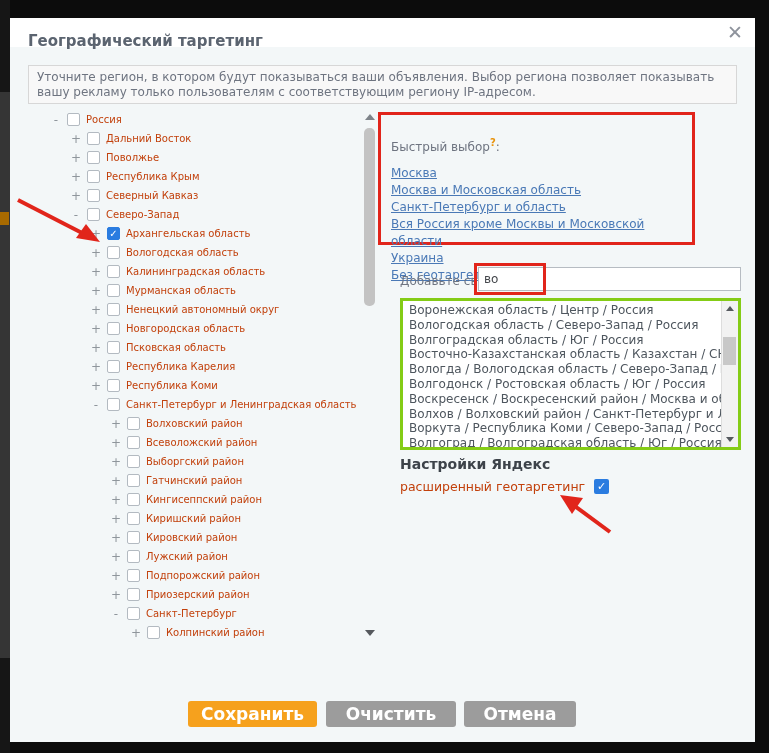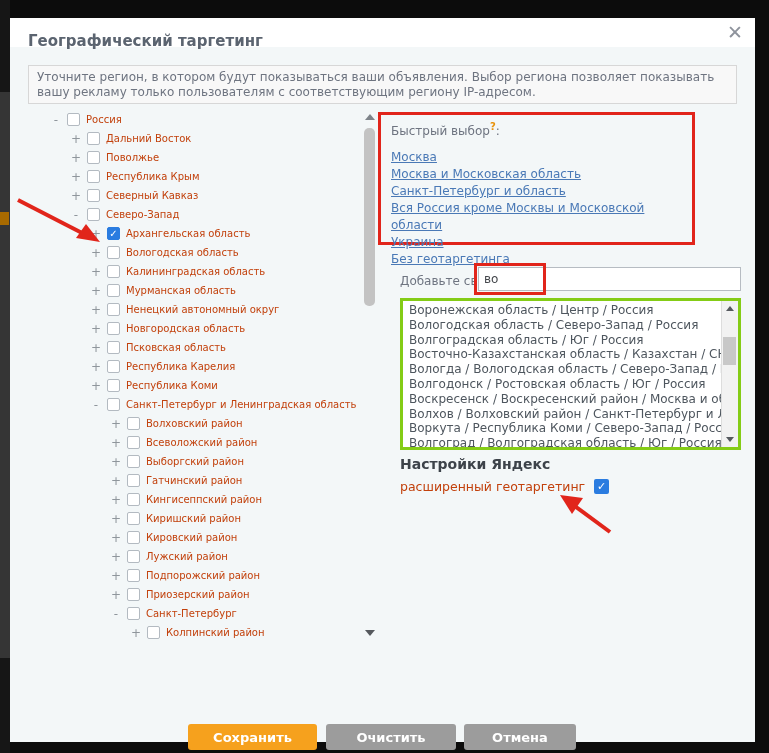--- a/index.html
+++ b/index.html
@@ -29,21 +29,21 @@
   .tree-label { color:#c2410c; font-size:10px; }
 
   
   .tree-sb-thumb { position:absolute; left:354px; top:110px; width:11px; height:178px; background:#c3c3c3; border-radius:5px; }
   .arr { width:0; height:0; position:absolute; }
   .arr-up-tree   { left:355px; top:96px;  border-left:5px solid transparent; border-right:5px solid transparent; border-bottom:6px solid #7e848a; }
   .arr-down-tree { left:355px; top:612px; border-left:5px solid transparent; border-right:5px solid transparent; border-top:6px solid #55595e; }
 
   
   .quick-box { position:absolute; left:368px; top:94px; width:317px; height:133px; border:3px solid #e1251b; padding:6px 0 0 10px; }
-  .q-label { font-size:12px; color:#6e7480; }
+  .q-label { font-size:12px; color:#6e7480;margin-top:16px; }
   .help { color:#e8930c; font-size:10px; font-weight:bold; vertical-align:super; }
   .quick-links { margin-top:11px; }
   .quick-links a { display:block; color:#4a79b6; font-size:12px; line-height:17px; text-decoration:underline; cursor:pointer; }
 
   
   .add-label { position:absolute; left:390px; top:253px; font-size:12px; color:#6e7480; }
   .region-input { position:absolute; left:468px; top:249px; width:263px; height:24px; background:#fff;
                   border:1px solid #b6bcc2; font-size:12px; color:#44474c; padding:0 5px;
                   font-family:"DejaVu Sans","Liberation Sans",sans-serif; }
   .input-red-rect { position:absolute; left:464px; top:245px; width:72px; height:32px; border:3px solid #e1251b; }
@@ -61,22 +61,22 @@
   .ys-heading { position:absolute; left:390px; top:438px; font-size:14px; font-weight:bold; color:#3d434a; }
   .ys-row { position:absolute; left:390px; top:461px; display:flex; align-items:center; }
   .ys-label { font-size:12.5px; color:#c2410c; }
   .cb-big { width:15px; height:15px; border-radius:2px; margin-left:9px; background:#2a7ce0; color:#fff;
             font-size:11px; line-height:15px; text-align:center; cursor:pointer; }
 
   
   .anno-svg { position:absolute; pointer-events:none; }
 
   
-  .btn { position:absolute; top:706px; height:26px; border:none; border-radius:3px; color:#fff;
-         font-size:13px; font-weight:bold; font-family:"DejaVu Sans","Liberation Sans",sans-serif; cursor:pointer; }
+  .btn { position:absolute; top:683px; height:26px; border:none; border-radius:3px; color:#fff;
+         font-size:17px; font-weight:bold; font-family:"DejaVu Sans","Liberation Sans",sans-serif; cursor:pointer; }
   .btn-save   { left:178px; width:129px; background:#f6a11d; }
   .btn-clear  { left:316px; width:130px; background:#9c9c9c; }
   .btn-cancel { left:454px; width:112px; background:#9c9c9c; }
 </style>
 </head>
 <body>
 
 <div class="edge-left"></div>
 <div class="edge-left-mid"></div>
 <div class="edge-orange"></div>

